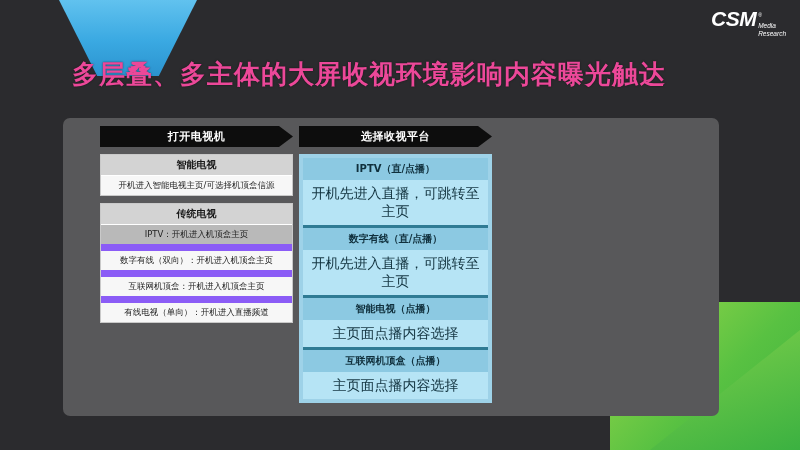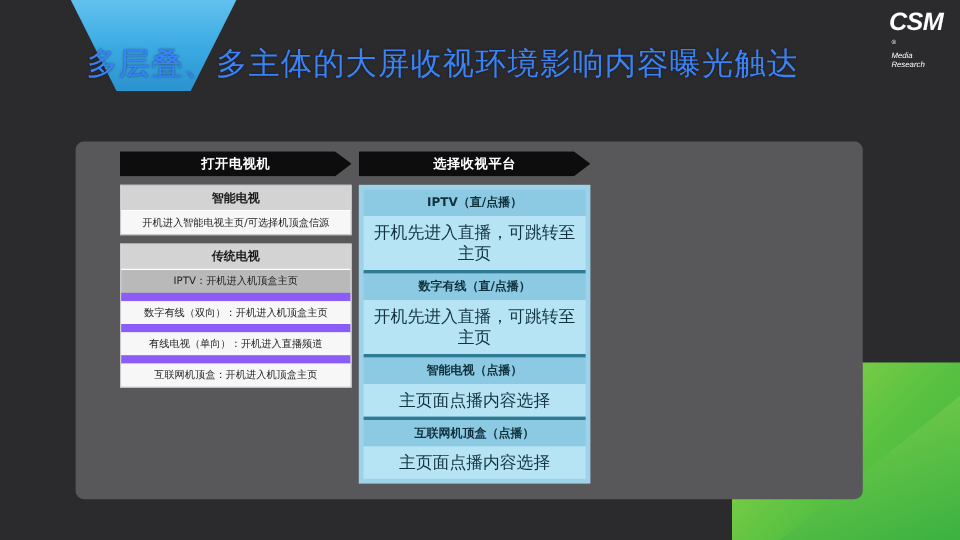--- a/index.html
+++ b/index.html
@@ -43,21 +43,20 @@
   }
 
   
   .logo {
     position: absolute;
     top: 8px; right: 14px;
     z-index: 5;
     display: flex;
     align-items: flex-start;
     color: #ffffff;
-    flex-direction: column;
   }
   .logo-main {
     font-size: 21px;
     font-weight: bold;
     font-style: italic;
     letter-spacing: -0.5px;
     line-height: 1;
     font-family: "Liberation Sans", sans-serif;
   }
   .logo-sub {
@@ -65,25 +64,25 @@
     font-size: 6.5px;
     font-style: italic;
     line-height: 1.25;
     font-family: "Liberation Sans", sans-serif;
     padding-top: 4px;
   }
   .logo-reg { font-size: 5px; vertical-align: super; }
 
   .slide-title {
     position: absolute;
-    top: 36px; left: 72px;
+    top: 57px; left: 72px;
     z-index: 4;
-    color: #3b82f6;
+    color: #ec4899;
     font-size: 26px;
-    font-weight: normal;
+    font-weight: bold;
     letter-spacing: 1px;
     white-space: nowrap;
     text-shadow: 0 0 2px rgba(0,0,0,.55);
   }
 
   
   .panel {
     position: absolute;
     left: 63px; top: 118px;
     width: 656px; height: 298px;
@@ -191,22 +190,22 @@
           <div class="chead arrowed">打开电视机</div>
           <div>
             <div class="blk">
               <div class="blk-title">智能电视</div>
               <div class="blk-row">开机进入智能电视主页/可选择机顶盒信源</div>
             </div>
             <div class="blk">
               <div class="blk-title">传统电视</div>
               <div class="blk-row alt">IPTV：开机进入机顶盒主页</div>
               <div class="blk-row">数字有线（双向）：开机进入机顶盒主页</div>
+              <div class="blk-row">互联网机顶盒：开机进入机顶盒主页</div>
               <div class="blk-row">有线电视（单向）：开机进入直播频道</div>
-              <div class="blk-row">互联网机顶盒：开机进入机顶盒主页</div>
             </div>
           </div>
         </div>
         <div class="col">
           <div class="chead arrowed">选择收视平台</div>
           <div class="col-blue">
             <div class="bblk">
               <div class="bblk-title">IPTV（直/点播）</div>
               <div class="bblk-row">开机先进入直播，可跳转至主页</div>
             </div>

